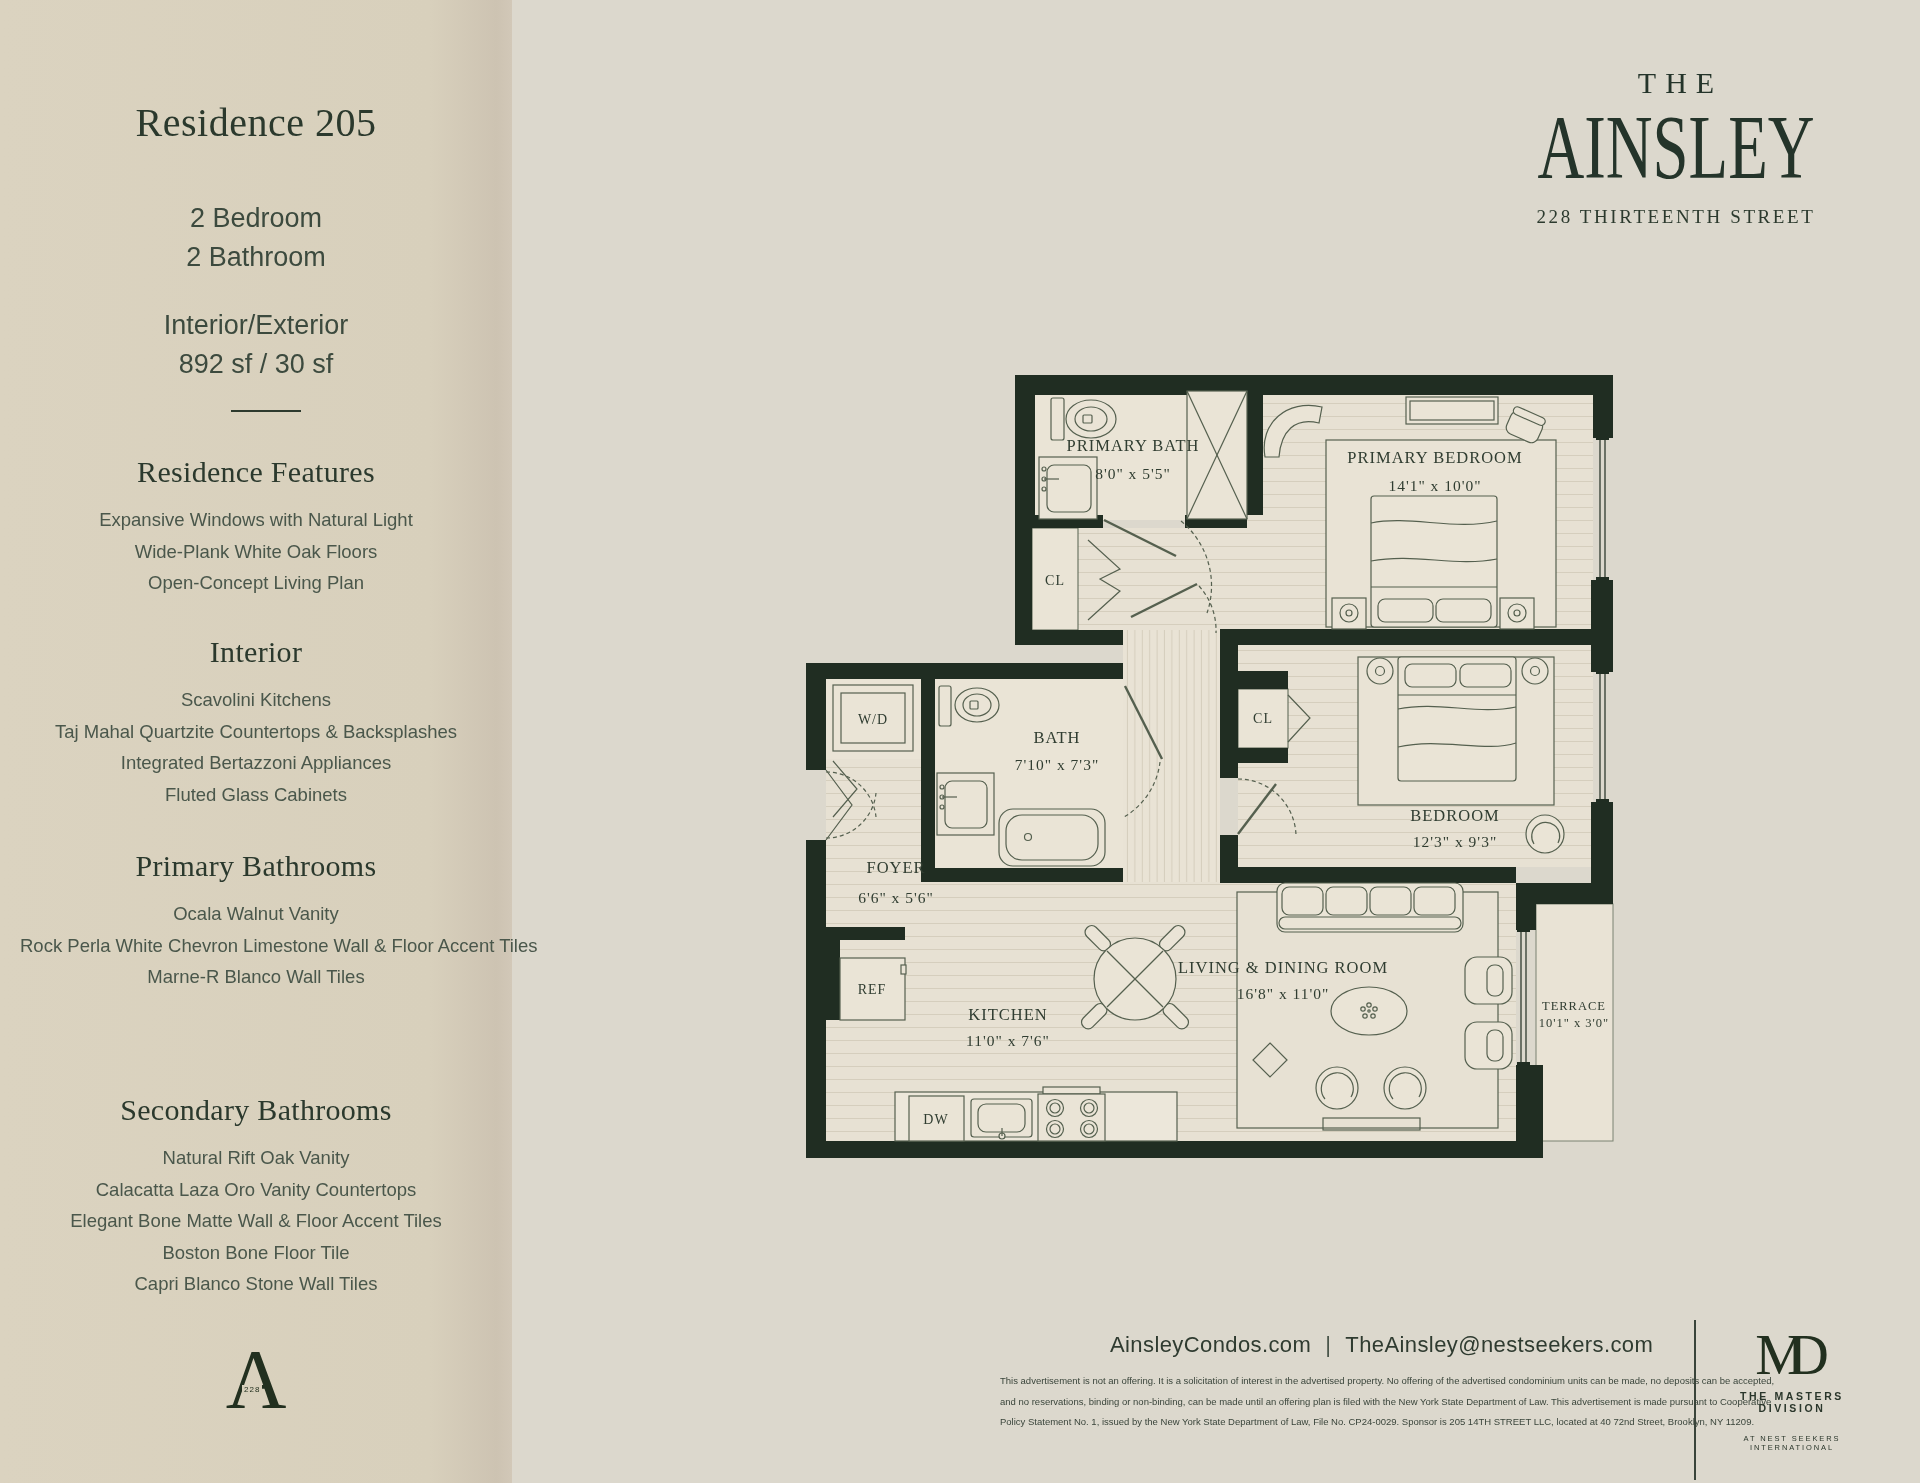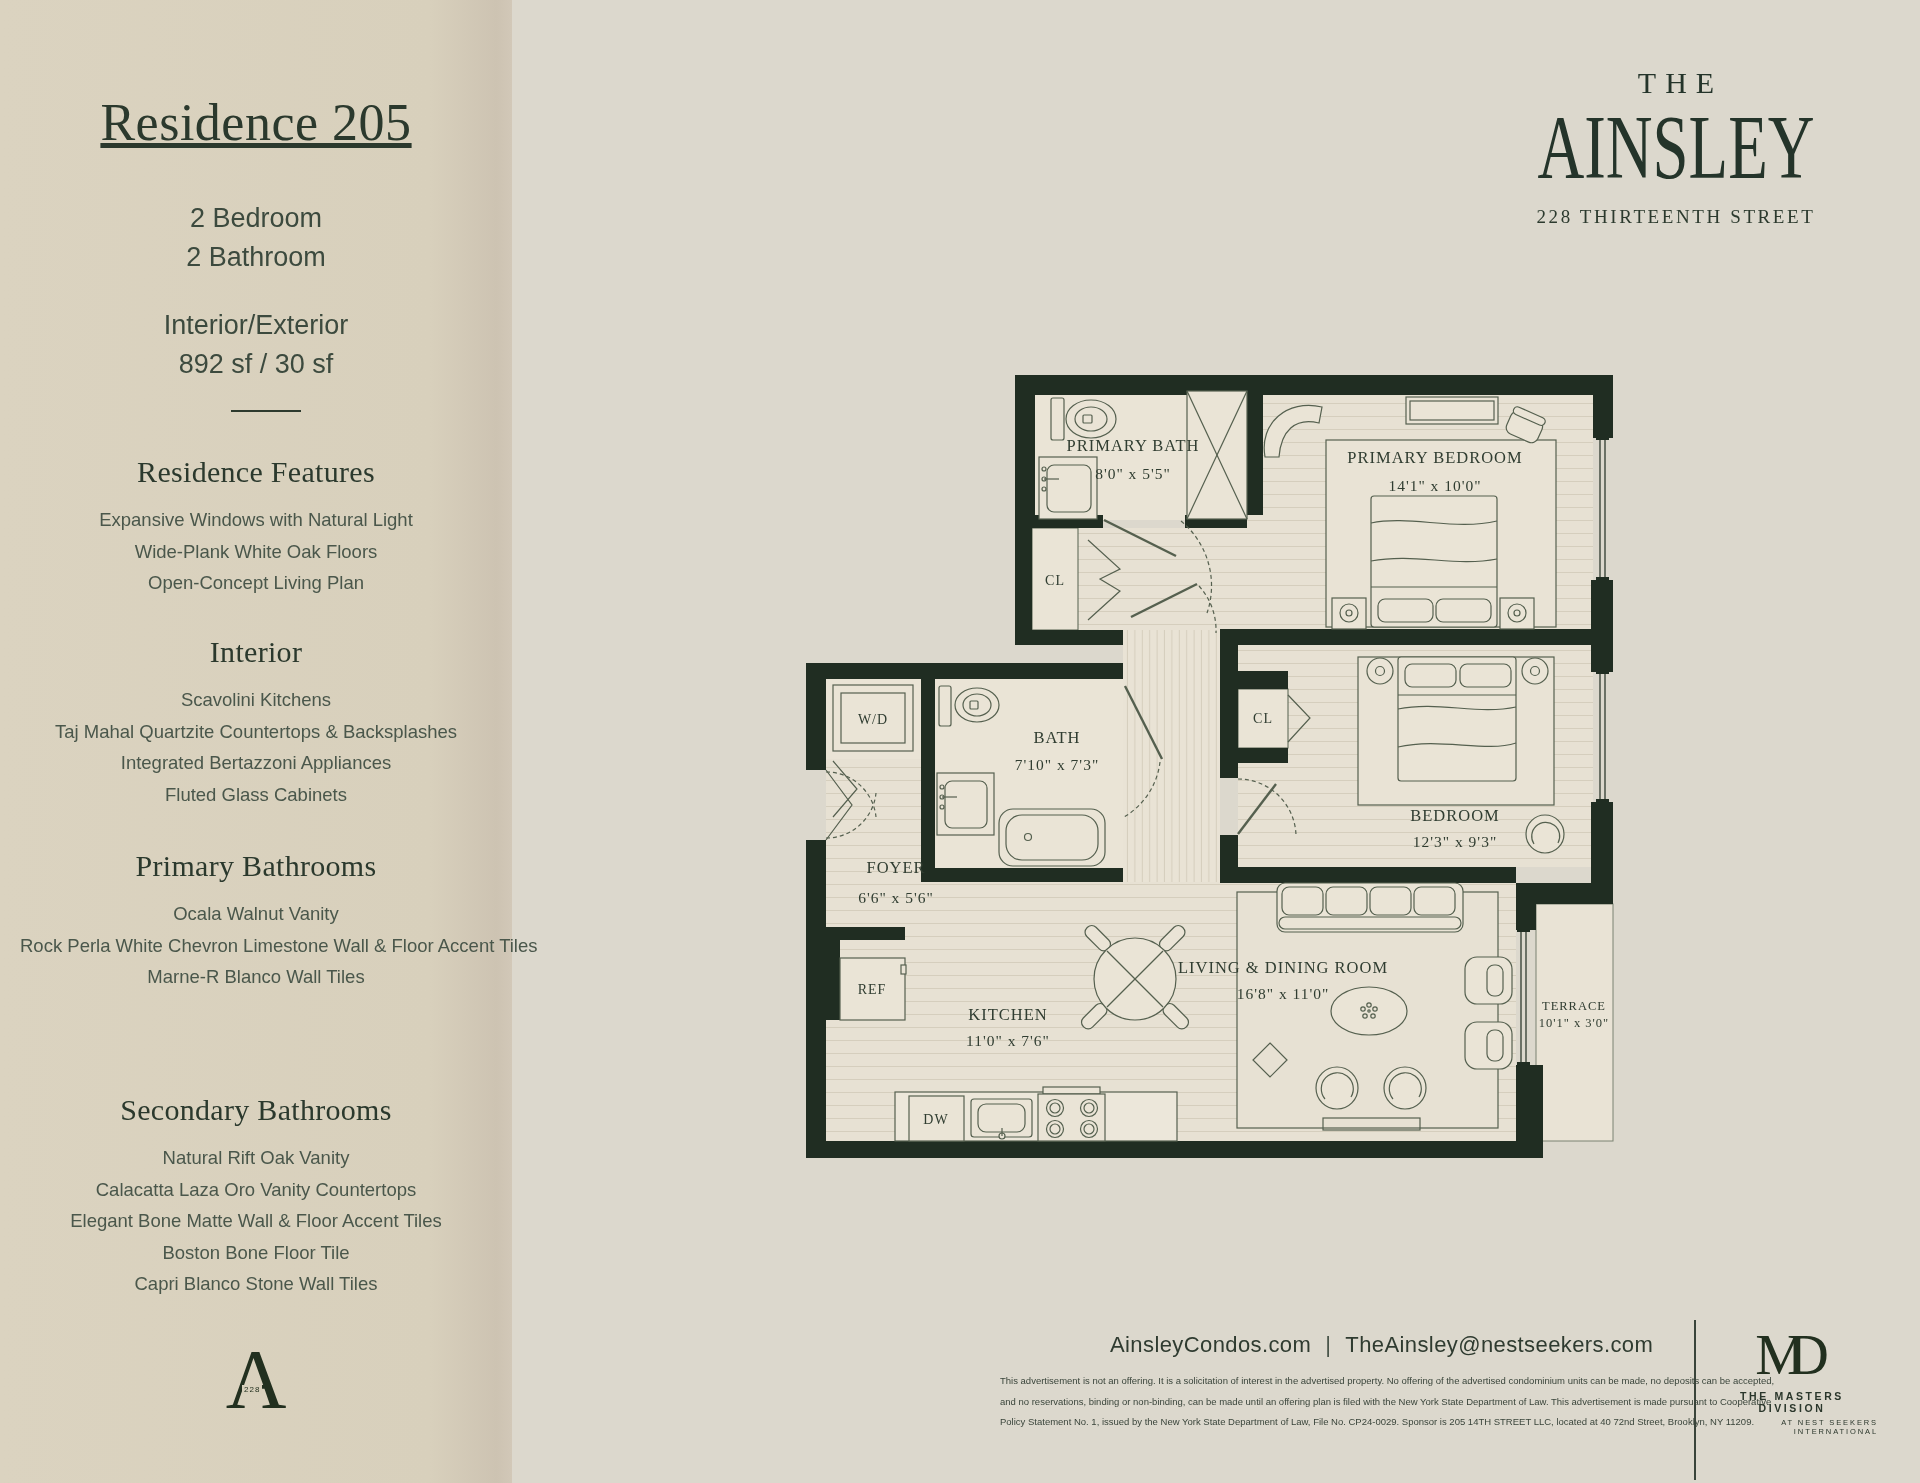--- a/index.html
+++ b/index.html
@@ -8,21 +8,21 @@
     background:#dcd8cd; overflow:hidden;
     font-family:"Liberation Sans", sans-serif;
     color:#2d3a2f;
   }
   
   .sidebar {
     position:absolute; left:0; top:0; width:512px; height:1483px;
     background:linear-gradient(90deg,#dbd3c0 0%,#d8d0bc 84%,#cdc3b2 97%,#d2c8b8 100%);
   }
   .sb-block { position:absolute; left:20px; width:472px; text-align:center; }
-  .sb-title { top:94px; font-family:"Liberation Serif",serif; font-size:52px; line-height:58px; color:#2b392d; letter-spacing:0.5px;text-decoration:underline; }
+  .sb-title { top:94px; font-family:"Liberation Serif",serif; font-size:40px; line-height:58px; color:#2b392d; letter-spacing:0.5px; }
   .sb-sub   { top:199px; font-size:27px; line-height:39px; color:#3c4a3e; }
   .sb-area  { top:306px; font-size:27px; line-height:39px; color:#3c4a3e; }
   .sb-divider { position:absolute; left:231px; top:410px; width:70px; height:2px; background:#2d3a2e; }
   .sb-heading { font-family:"Liberation Serif",serif; font-size:30px; line-height:36px; color:#2b392d; letter-spacing:0.3px; }
   .sb-items { margin-top:14px; font-size:18.5px; line-height:31.5px; color:#4a574b; white-space:nowrap; }
   .sec-1 { top:454px; } .sec-2 { top:634px; } .sec-3 { top:848px; } .sec-4 { top:1092px; }
   .a-mark { position:absolute; left:20px; top:1338px; width:472px; height:100px; text-align:center; }
   .a-letter { font-family:"Liberation Serif",serif; font-size:84px; line-height:84px; color:#22301f; }
   .a-num { position:absolute; left:50%; top:47px; transform:translateX(-14px); font-size:8px; letter-spacing:1px; color:#22301f; background:#d8d0bc; padding:0 2px; }
   
@@ -32,21 +32,21 @@
   .brand-addr { font-family:"Liberation Serif",serif; font-size:19px; letter-spacing:2.6px; margin-top:12px; color:#2c3a2e; }
   
   .contact { position:absolute; left:1110px; top:1332px; width:650px; text-align:left; font-size:22px; color:#2f3b30; letter-spacing:0.4px; }
   .contact .pipe { padding:0 14px; color:#4a564a; }
   .disclaimer { position:absolute; left:1000px; top:1371px; width:662px; text-align:center; font-size:9.5px; line-height:20.5px; color:#39443a; white-space:nowrap; }
   .vline { position:absolute; left:1694px; top:1320px; width:1.5px; height:160px; background:#39443a; }
   .md { position:absolute; left:1706px; top:1326px; width:172px; text-align:center; color:#22301f; }
   .md-mono { font-family:"Liberation Serif",serif; font-size:58px; line-height:58px; }
   .md-mono .d { margin-left:-0.34em; }
   .md-l1 { font-size:10.5px; font-weight:bold; letter-spacing:2.6px; margin-top:6px; color:#2a362b; }
-  .md-l2 { font-size:7.5px; letter-spacing:1.9px; margin-top:4px; color:#2a362b;text-align:right; }
+  .md-l2 { font-size:7.5px; letter-spacing:1.9px; margin-top:20px; color:#2a362b; }
   
   .plan { position:absolute; left:795px; top:365px; width:830px; height:800px; }
   .plan text { font-family:"Liberation Serif",serif; fill:#303d31; letter-spacing:1px; }
   .rname { font-size:16.5px; } .rdims { font-size:15.5px; }
   .rsmall { font-size:14px; } .rtiny { font-size:12.5px; }
 </style>
 </head>
 <body>
 
 <div class="page">

